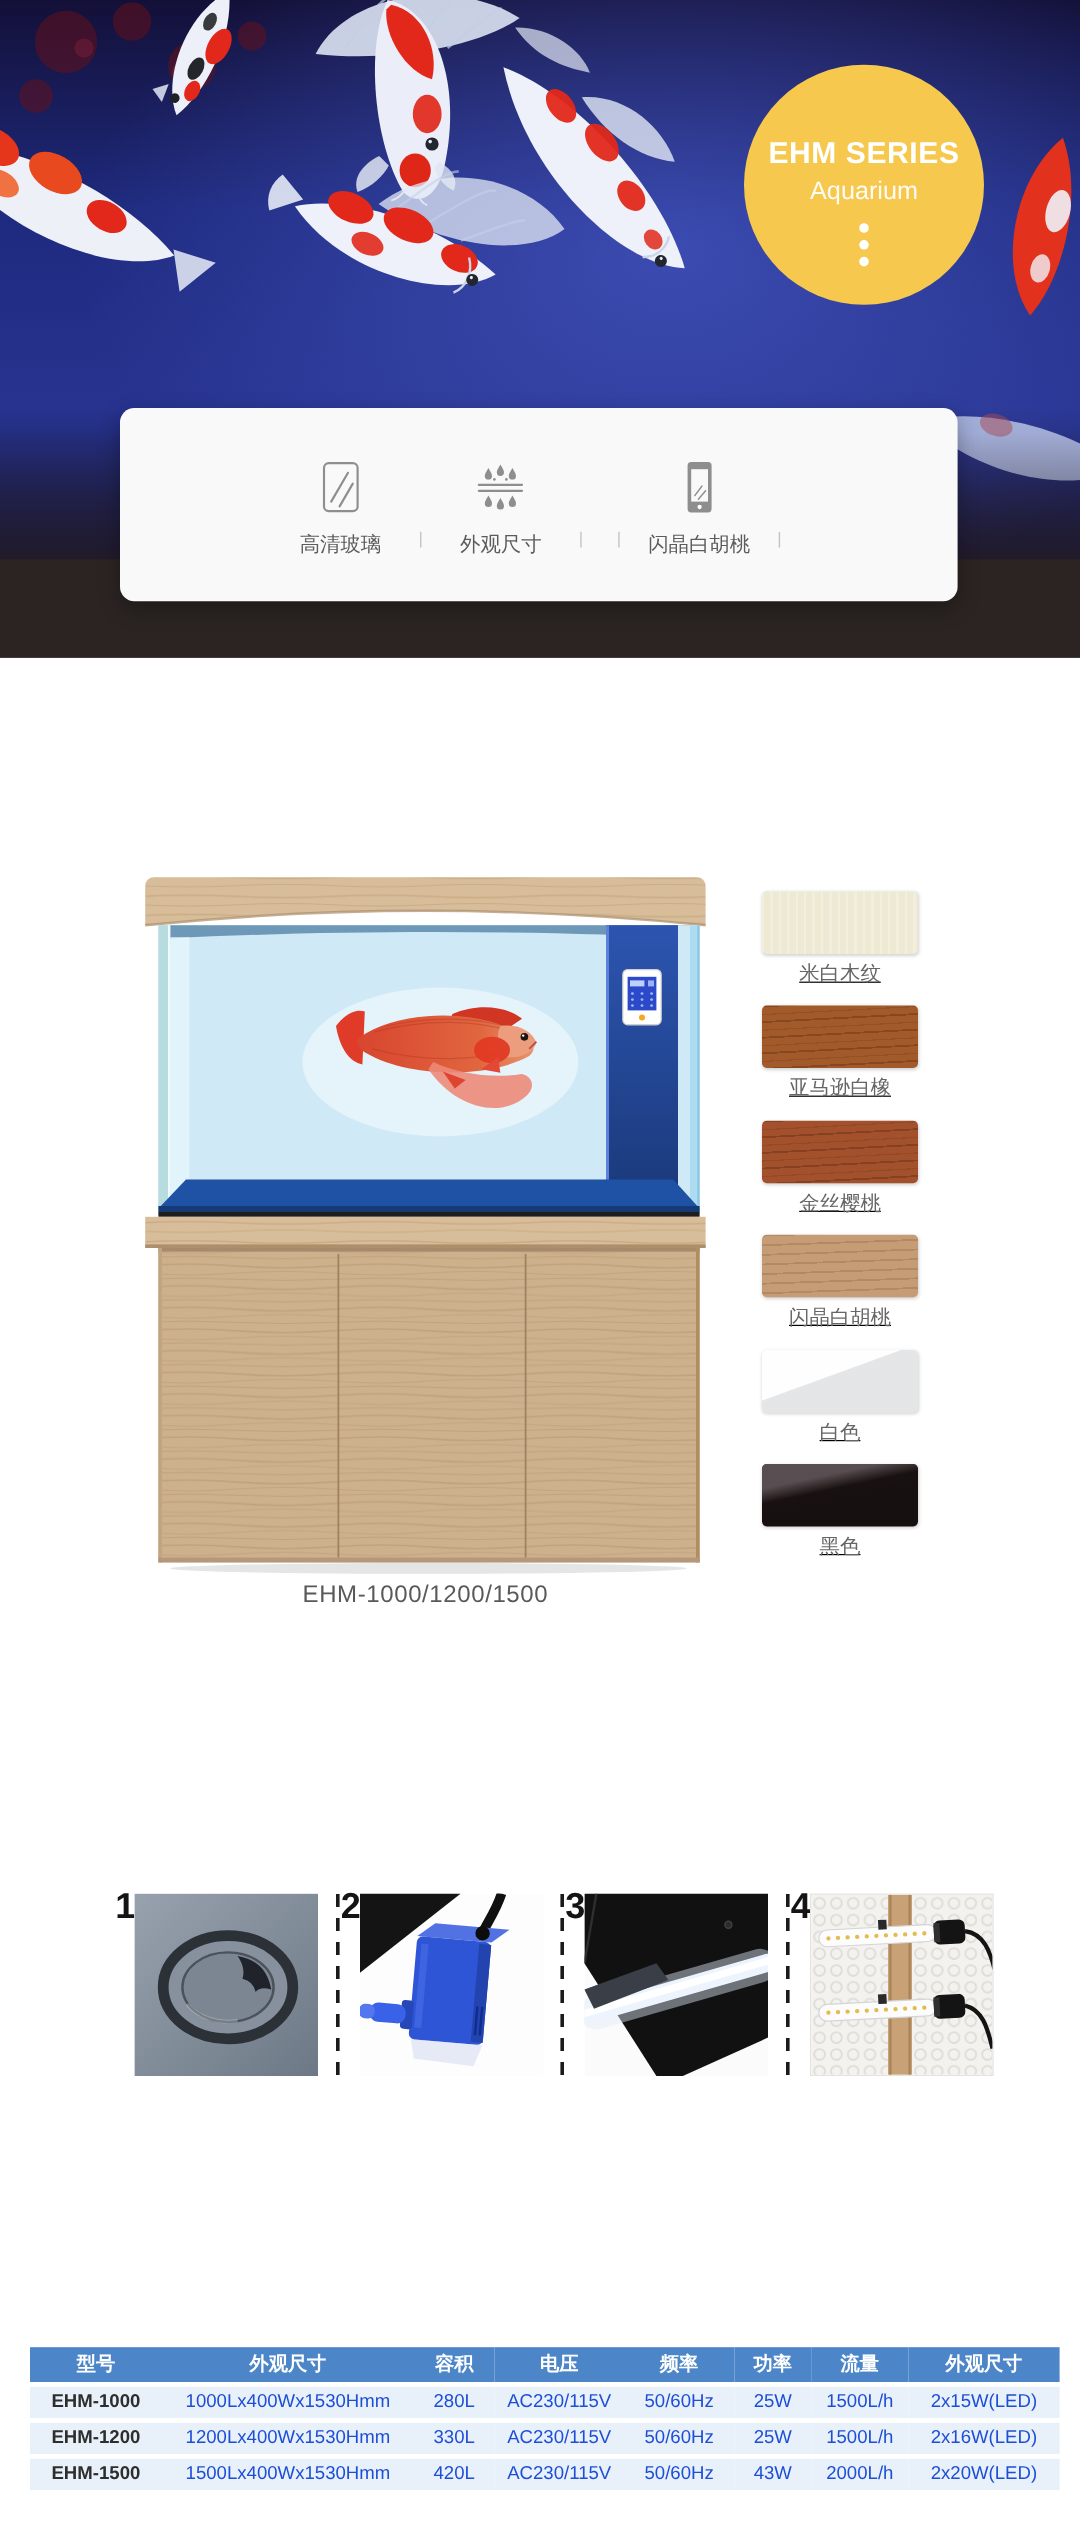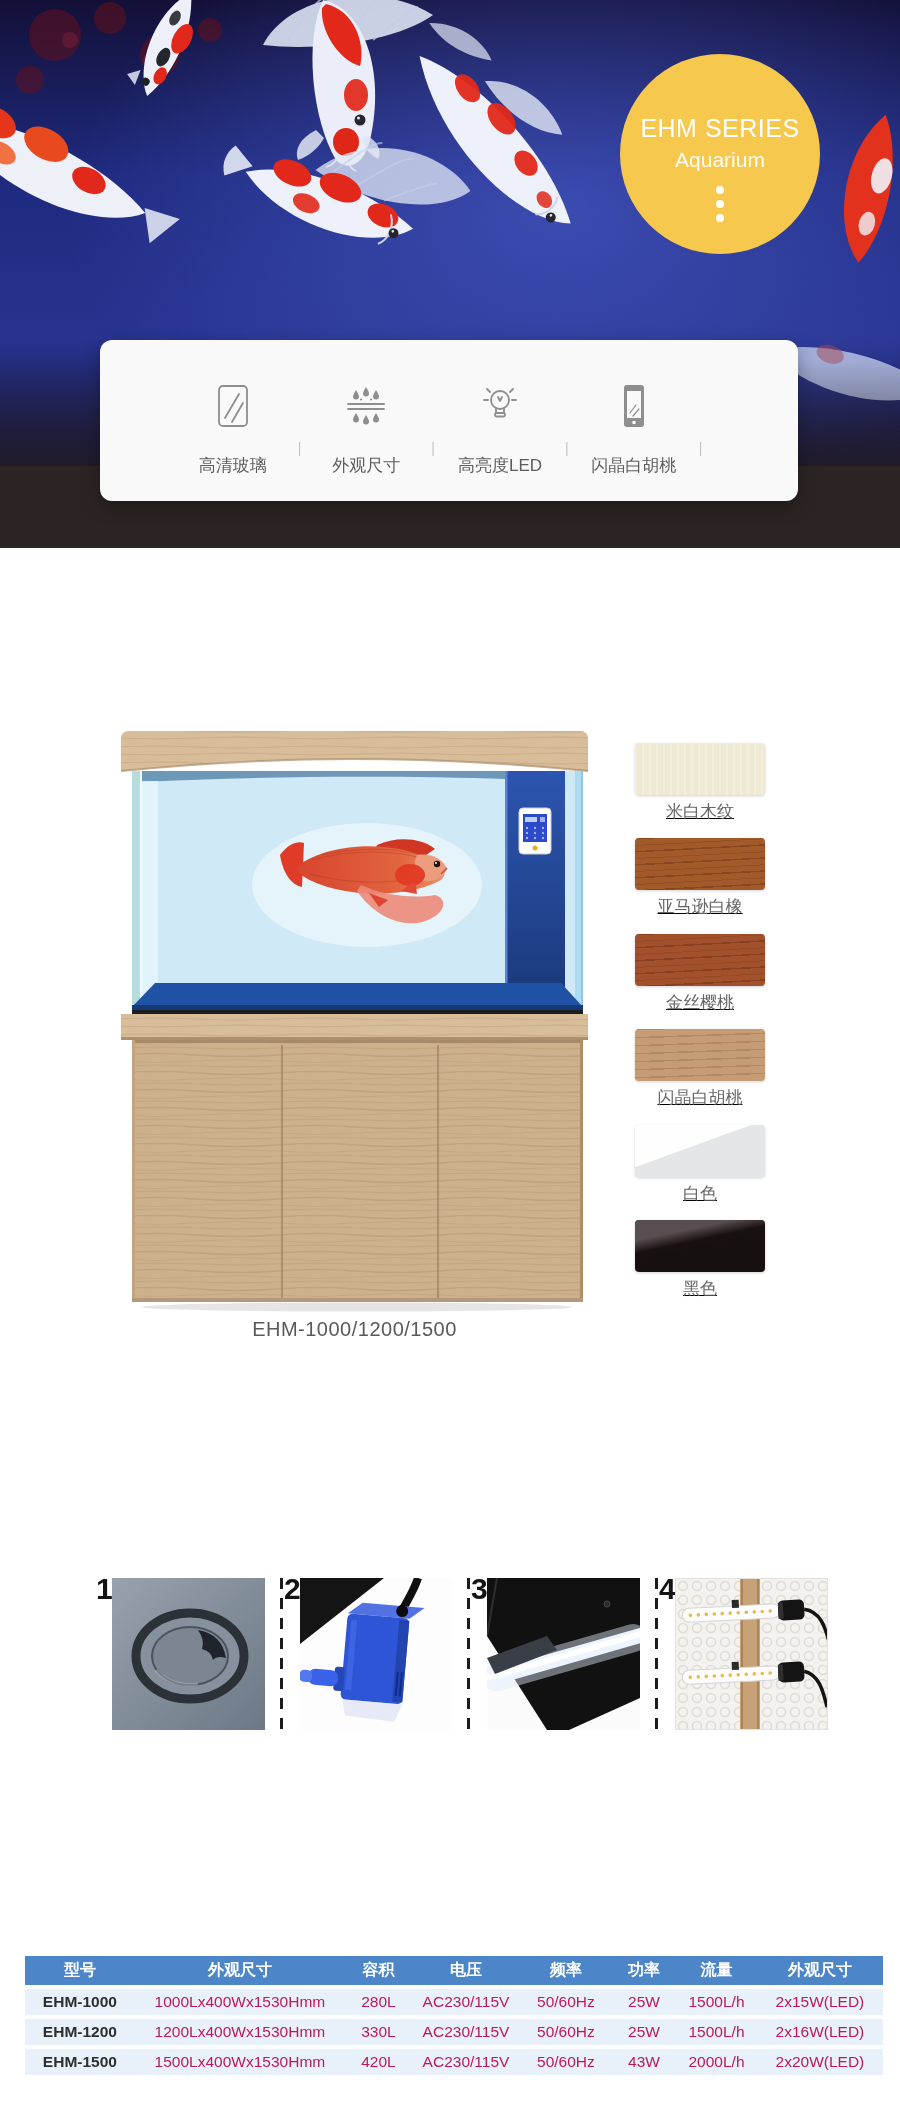--- a/index.html
+++ b/index.html
@@ -4,30 +4,30 @@
 <style>
   html,body{margin:0;padding:0;background:#fff;}
   body{font-family:"Liberation Sans","DejaVu Sans",sans-serif;}
   #page{position:relative;width:900px;height:2111px;background:#fff;overflow:hidden;margin:0 auto;}
 
   
   .hero{position:absolute;left:0;top:0;width:900px;height:548px;background:#10123f;}
   .hero svg{display:block;}
   .badge{position:absolute;left:620px;top:54px;width:200px;height:200px;border-radius:50%;
          background:var(--accent-yellow,#F6C84E);text-align:center;box-sizing:border-box;padding-top:60px;}
-  .badge-title{color:#fff;font-size:25px;font-weight:normal;letter-spacing:.5px;}
+  .badge-title{color:#fff;font-size:25px;font-weight:bold;letter-spacing:.5px;}
   .badge-sub{color:rgba(255,255,255,.95);font-size:21px;margin-top:5px;}
   .badge-dots{margin-top:14px;display:flex;flex-direction:column;align-items:center;gap:6px;}
   .badge-dots i{width:8px;height:8px;border-radius:50%;background:#fff;display:block;}
 
   
   .feature-card{position:absolute;left:100px;top:340px;width:698px;height:161px;background:#faf9f9;
                 border-radius:12px;box-shadow:0 6px 18px rgba(0,0,0,.3);}
   .feature-row{display:flex;justify-content:center;align-items:flex-start;padding-top:42px;}
-  .feature{width:102px;display:flex;flex-direction:column;align-items:center;gap:12px;}
+  .feature{width:102px;display:flex;flex-direction:column;align-items:center;}
   .feature .ficon{height:50px;display:flex;align-items:center;justify-content:center;}
   .feature .flabel{margin-top:10px;font-size:17px;color:#5c5c5c;white-space:nowrap;}
   .feat-div{color:#c4c4c4;font-size:14px;margin:0 14px;padding-top:58px;}
   .ficon svg{stroke:#8e8e8e;fill:none;stroke-width:1.8;stroke-linecap:round;stroke-linejoin:round;}
 
   
   .product-art{position:absolute;left:117px;top:727px;width:475px;height:585px;}
   .product-caption{position:absolute;left:117px;top:1318px;width:475px;text-align:center;
                    font-size:20px;color:#58595b;letter-spacing:.5px;}
   .swatch-item{position:absolute;left:635px;width:130px;text-align:center;text-decoration:underline;}
@@ -48,21 +48,21 @@
   .photo{position:absolute;top:1578px;width:153px;height:152px;background:#fff;}
   .photo svg{display:block;}
   .photo-num{position:absolute;top:1574px;font-size:30px;font-weight:800;color:#141414;line-height:1;}
   .dash-sep{position:absolute;top:1578px;width:3px;height:152px;
             background:repeating-linear-gradient(180deg,#1b1b1b 0 11px,transparent 11px 20px);}
 
   
   .spec-table{position:absolute;left:25px;top:1952px;width:858px;border-collapse:separate;border-spacing:0 4px;}
   .spec-table th{background:var(--table-header-bg,#4C86C8);color:#fff;font-size:16px;font-weight:600;
                  padding:4px 2px;text-align:center;}
-  .spec-table td{background:var(--table-row-bg,#E8F1F9);color:#be185d;font-size:15.5px;
+  .spec-table td{background:var(--table-row-bg,#E8F1F9);color:#1d4ed8;font-size:15.5px;
                  padding:4px 2px;text-align:center;white-space:nowrap;}
   .spec-table td.model{font-weight:700;color:#2e2e2e;}
 </style>
 </head>
 <body>
 
 <div id="page">
 
   <div class="hero">
     <svg width="900" height="548" viewBox="0 0 900 548">
@@ -211,32 +211,20 @@
               <path d="M22,32 C24,35.5 25,37 25,38.6 a3,3 0 1 1 -6,0 C19,37 20,35.5 22,32 Z"></path>
               <path d="M32,30 C34,33.5 35,35 35,36.6 a3,3 0 1 1 -6,0 C29,35 30,33.5 32,30 Z"></path>
               <circle cx="17" cy="16.5" r="1.1"></circle>
                 <circle cx="27" cy="16.5" r="1.1"></circle>
             </g>
           </svg>
         </span>
         <span class="flabel">外观尺寸</span>
       </div>
       <span class="feat-div">|</span>
-      <div class="feature">
-        <span class="ficon">
-          <svg width="44" height="48" viewBox="0 0 44 48">
-            <circle cx="22" cy="17" r="9"></circle>
-            <path d="M18,25 L18,30 M26,25 L26,30"></path>
-            <rect x="17" y="30" width="10" height="3.5" rx="1.5"></rect>
-            <path d="M20,14 l2,4 l2,-4"></path>
-            <path d="M6,17 h4 M34,17 h4 M9,6 l3,3 M35,6 l-3,3"></path>
-          </svg>
-        </span>
-        <span class="flabel">高亮度LED</span>
-      </div>
       <span class="feat-div">|</span>
       <div class="feature">
         <span class="ficon">
           <svg width="44" height="48" viewBox="0 0 44 48">
             <rect x="12" y="2" width="20" height="42" rx="3" fill="#8e8e8e" stroke="none"></rect>
             <rect x="15" y="8" width="14" height="27" fill="#faf9f9" stroke="none"></rect>
             <line x1="18" y1="30" x2="24" y2="22" stroke="#8e8e8e" stroke-width="1.2"></line>
             <line x1="21" y1="33" x2="27" y2="26" stroke="#8e8e8e" stroke-width="1.2"></line>
             <circle cx="22" cy="39.5" r="1.8" fill="#fff" stroke="none"></circle>
           </svg>

